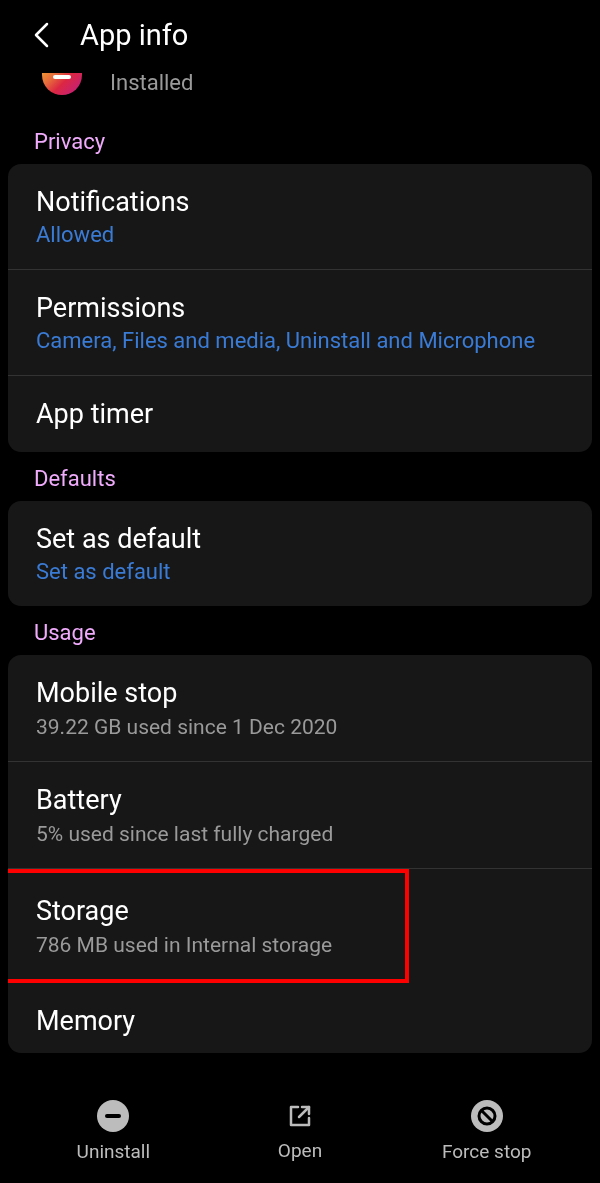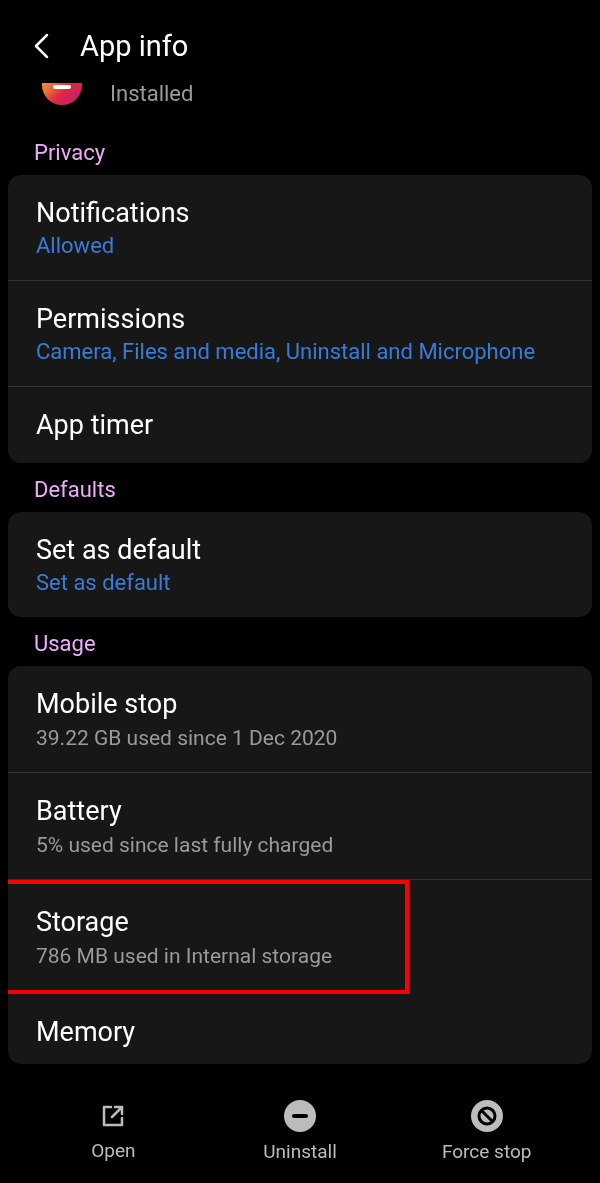--- a/index.html
+++ b/index.html
@@ -25,21 +25,21 @@
       align-items: center;
       justify-content: center;
     }
     .header-title {
       font-size: 29px;
       font-weight: 400;
       color: #fff;
     }
     .app-row {
       display: flex;
-      align-items: center;
+      align-items: flex-end;
       padding: 0 0 20px 42px;
       gap: 28px;
     }
     .app-icon {
       width: 40px;
       height: 22px;
       background: linear-gradient(135deg, #f09433 0%, #e6683c 25%, #dc2743 50%, #cc2366 75%, #bc1888 100%);
       border-radius: 0 0 20px 20px;
       position: relative;
     }
@@ -132,21 +132,20 @@
     .open-icon-box {
       width: 30px;
       height: 30px;
       display: flex;
       align-items: center;
       justify-content: center;
     }
     .scrollable {
       height: 1087px;
       overflow: hidden;
-      margin-top: 11px;
     }
   </style>
 </head>
 <body>
 
 <div class="scrollable">
   <div class="header">
     <div class="back-icon">
       <svg width="20" height="28" viewBox="0 0 20 28" fill="none">
           <path d="M15 3 L4 14 L15 25" stroke="#fff" stroke-width="2.5" stroke-linecap="round" stroke-linejoin="round"></path>
@@ -197,40 +196,40 @@
       <div class="item-title">Storage</div>
       <div class="item-sub-grey">786 MB used in Internal storage</div>
     </div>
     <div class="list-item" style="padding-bottom:16px;">
       <div class="item-title">Memory</div>
     </div>
   </div>
 </div>
 
 <div class="bottom-bar">
+  <div class="bottom-btn">
+    <div class="btn-icon-circle">
+      <svg width="16" height="4" viewBox="0 0 16 4">
+          <rect width="16" height="4" rx="2" fill="#000"></rect>
+        </svg>
+    </div>
+    <div class="btn-label">Uninstall</div>
+  </div>
   <div class="bottom-btn">
     <div class="open-icon-box">
       <svg width="28" height="28" viewBox="0 0 28 28" fill="none">
         <path d="M12 5 H5 V23 H23 V16" stroke="#bcbcbc" stroke-width="2.5" stroke-linecap="round" stroke-linejoin="round"></path>
         <path d="M16 5 H23 V12" stroke="#bcbcbc" stroke-width="2.5" stroke-linecap="round" stroke-linejoin="round"></path>
         <path d="M23 5 L13 15" stroke="#bcbcbc" stroke-width="2.5" stroke-linecap="round"></path>
       </svg>
     </div>
     <div class="btn-label">Open</div>
   </div>
   <div class="bottom-btn">
     <div class="btn-icon-circle">
-      <svg width="16" height="4" viewBox="0 0 16 4">
-          <rect width="16" height="4" rx="2" fill="#000"></rect>
-        </svg>
-    </div>
-    <div class="btn-label">Uninstall</div>
-  </div>
-  <div class="bottom-btn">
-    <div class="btn-icon-circle">
       <svg width="22" height="22" viewBox="0 0 22 22">
           <circle cx="11" cy="11" r="8" fill="none" stroke="#000" stroke-width="3"></circle>
           <line x1="5.5" y1="5.5" x2="16.5" y2="16.5" stroke="#000" stroke-width="3"></line>
         </svg>
     </div>
     <div class="btn-label">Force stop</div>
   </div>
 </div>
 
 </body></html>

